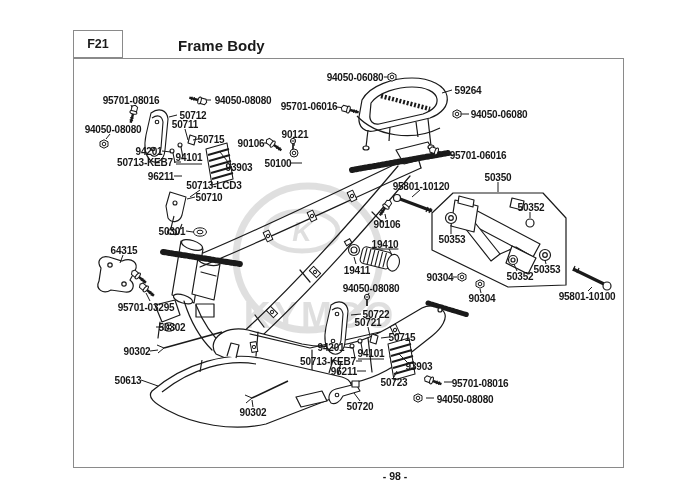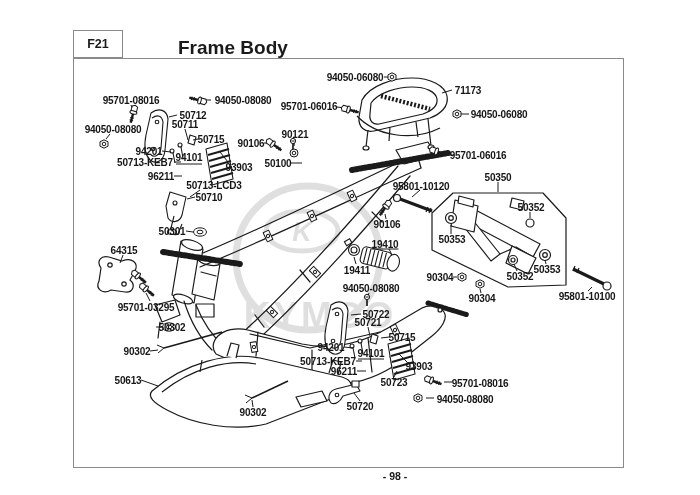--- a/index.html
+++ b/index.html
@@ -2,21 +2,21 @@
 <html style="--line: #1a1a1a; --border: #8a8a8a; --watermark: #c6c6c6;"><head>
 <meta charset="utf-8">
 <style>
   html,body{margin:0;padding:0;background:#fff;}
   .page{position:relative;width:700px;height:495px;background:#fff;overflow:hidden;
         font-family:"Liberation Sans","DejaVu Sans",sans-serif;color:var(--line,#1a1a1a);}
   .code-box{position:absolute;left:73px;top:30px;width:50px;height:28px;
         border:1.5px solid var(--border,#8a8a8a);box-sizing:border-box;
         display:flex;align-items:center;justify-content:center;
         font-weight:bold;font-size:12.5px;}
-  .title-text{position:absolute;left:178px;top:37px;font-weight:bold;font-size:19px;}
+  .title-text{position:absolute;left:178px;top:37px;font-weight:bold;font-size:15px;}
   .main-border{position:absolute;left:73px;top:58px;width:551px;height:410px;
         border:1.5px solid var(--border,#8a8a8a);box-sizing:border-box;}
   .page-no{position:absolute;left:0;top:470px;width:700px;text-align:center;
         font-weight:bold;font-size:10.5px;padding-left:45px;}
   svg.art{position:absolute;left:0;top:0;}
   .plabel{position:absolute;transform:translate(-50%,-50%);font-weight:bold;
         font-size:10px;letter-spacing:-0.2px;white-space:nowrap;color:#161616;}
 </style>
 </head>
 <body>
@@ -320,21 +320,21 @@
 
       <line x1="164" y1="348" x2="222" y2="332" stroke-width="1.6"></line>
       <path d="M158,353 L164,348 L157,345"></path>
       <line x1="252" y1="398" x2="288" y2="381" stroke-width="1.6"></line>
       <path d="M246,403 L252,398 L245,395"></path>
     </g>
   </svg>
 
   <div id="labels">
       <div class="plabel" style="left: 355px; top: 77px;">94050-06080</div>
-      <div class="plabel" style="left: 468px; top: 90px;">71173</div>
+      <div class="plabel" style="left: 468px; top: 90px;">59264</div>
       <div class="plabel" style="left: 309px; top: 106px;">95701-06016</div>
       <div class="plabel" style="left: 499px; top: 114px;">94050-06080</div>
       <div class="plabel" style="left: 478px; top: 155px;">95701-06016</div>
       <div class="plabel" style="left: 131px; top: 100px;">95701-08016</div>
       <div class="plabel" style="left: 243px; top: 100px;">94050-08080</div>
       <div class="plabel" style="left: 113px; top: 129px;">94050-08080</div>
       <div class="plabel" style="left: 193px; top: 115px;">50712</div>
       <div class="plabel" style="left: 185px; top: 124px;">50711</div>
       <div class="plabel" style="left: 211px; top: 139px;">50715</div>
       <div class="plabel" style="left: 149px; top: 151px;">94201</div>

